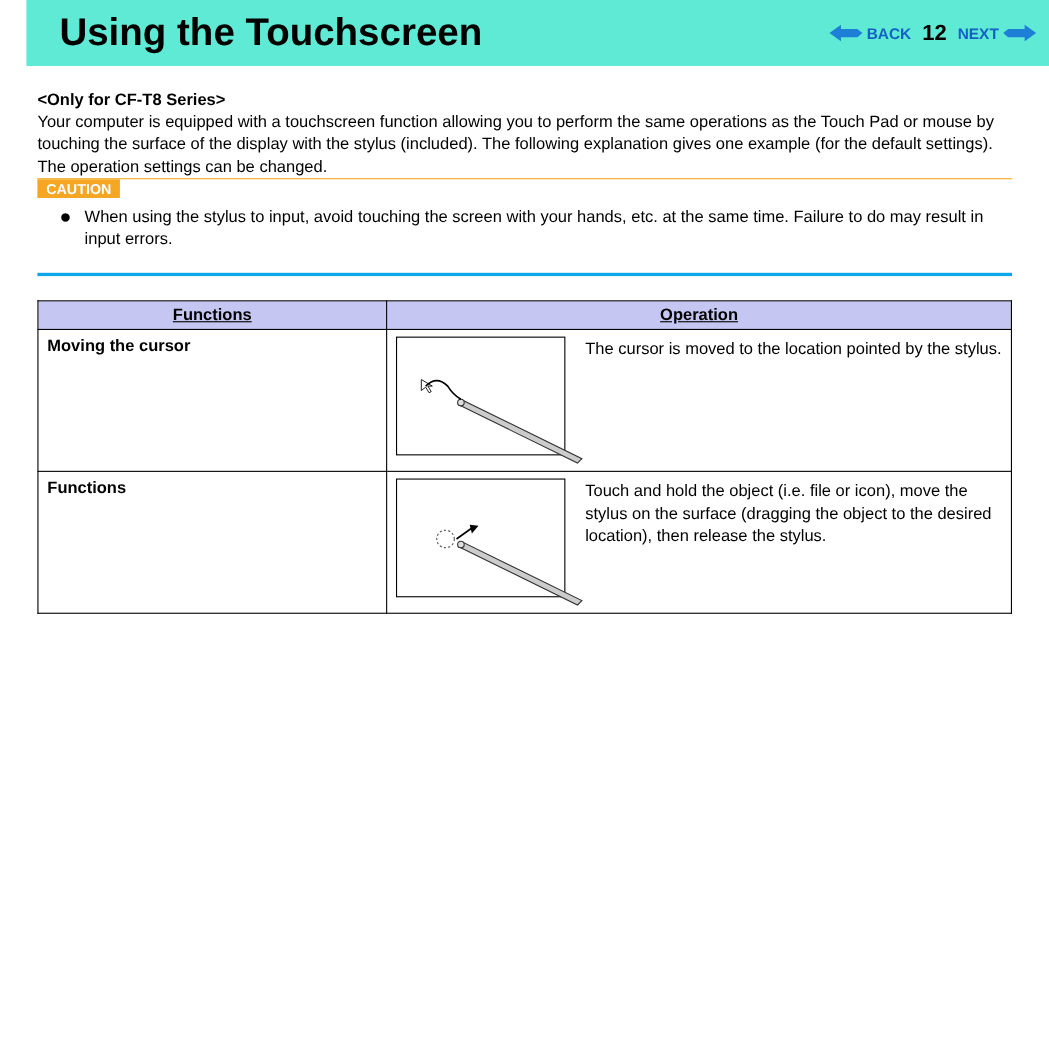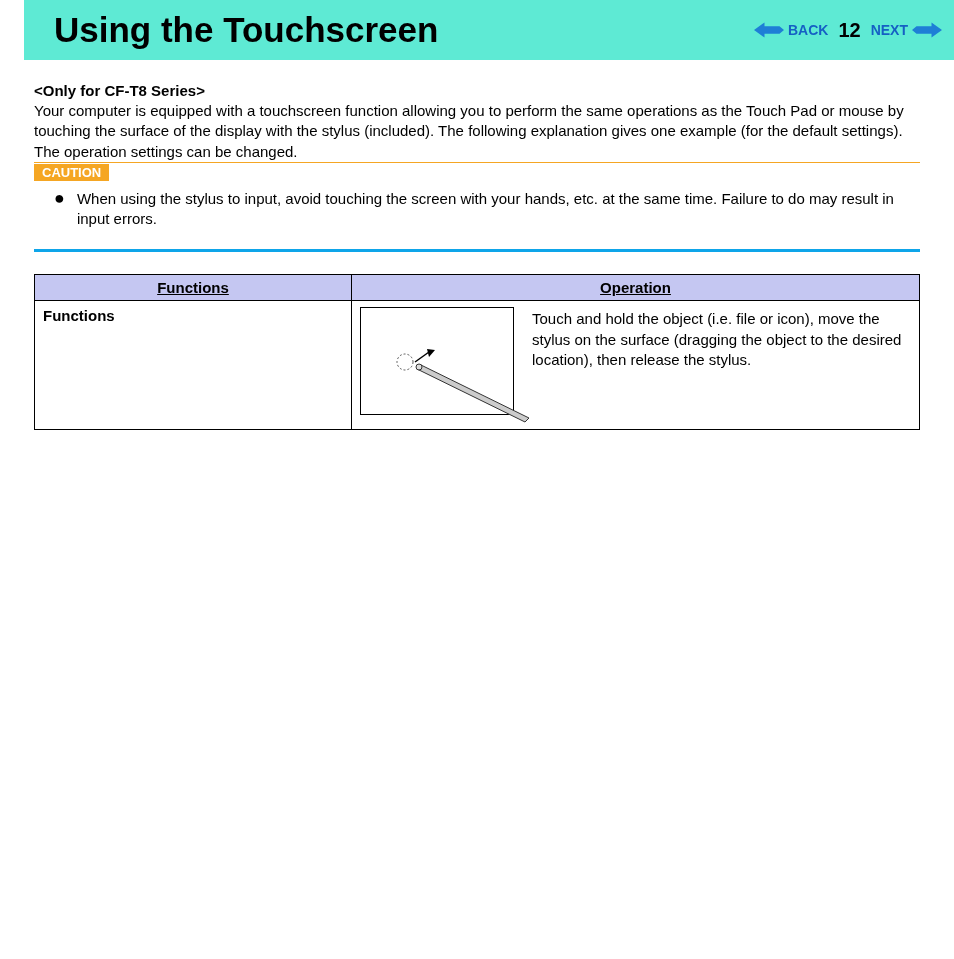--- a/index.html
+++ b/index.html
@@ -158,20 +158,36 @@
   </div>
 
   <table class="func-table">
     <thead>
       <tr>
         <th class="col-func">Functions</th>
         <th>Operation</th>
       </tr>
     </thead>
     <tbody id="table-body">
+        <tr>
+          <td class="col-func"><span class="func-name">Moving the cursor</span></td>
+          <td>
+            <div class="op-cell">
+              <div class="diagram-box">
+                <svg width="170" height="120" viewBox="0 0 170 120" style="position: absolute; left: -4px; top: -4px; overflow: visible;">
+                  <path d="M60,65 L168,118 L172,114 L64,61 Z" fill="#ccc" stroke="#333" stroke-width="1"></path>
+                  <circle cx="62" cy="63" r="3" fill="#ddd" stroke="#333"></circle>
+                  <path d="M26,42 L26,52 L30,49 L33,54 L35,53 L32,48 L36,48 Z" fill="#fff" stroke="#000" stroke-width="0.8"></path>
+                  <path fill="none" stroke="#000" stroke-width="1.5" d="M30,48 Q40,38 50,48 Q55,56 62,60"></path>
+                </svg>
+              </div>
+              <div class="op-text">The cursor is moved to the location pointed by the stylus.</div>
+            </div>
+          </td>
+        </tr>
         <tr>
           <td class="col-func"><span class="func-name">Functions</span></td>
           <td>
             <div class="op-cell">
               <div class="diagram-box">
                 <svg width="170" height="120" viewBox="0 0 170 120" style="position: absolute; left: -4px; top: -4px; overflow: visible;">
                   <path d="M60,65 L168,118 L172,114 L64,61 Z" fill="#ccc" stroke="#333" stroke-width="1"></path>
                   <circle cx="62" cy="63" r="3" fill="#ddd" stroke="#333"></circle>
                   <circle cx="48" cy="58" r="8" fill="none" stroke="#555" stroke-dasharray="2,2"></circle>
                   <polygon points="70,45 78,46 72,53" fill="#000"></polygon>

